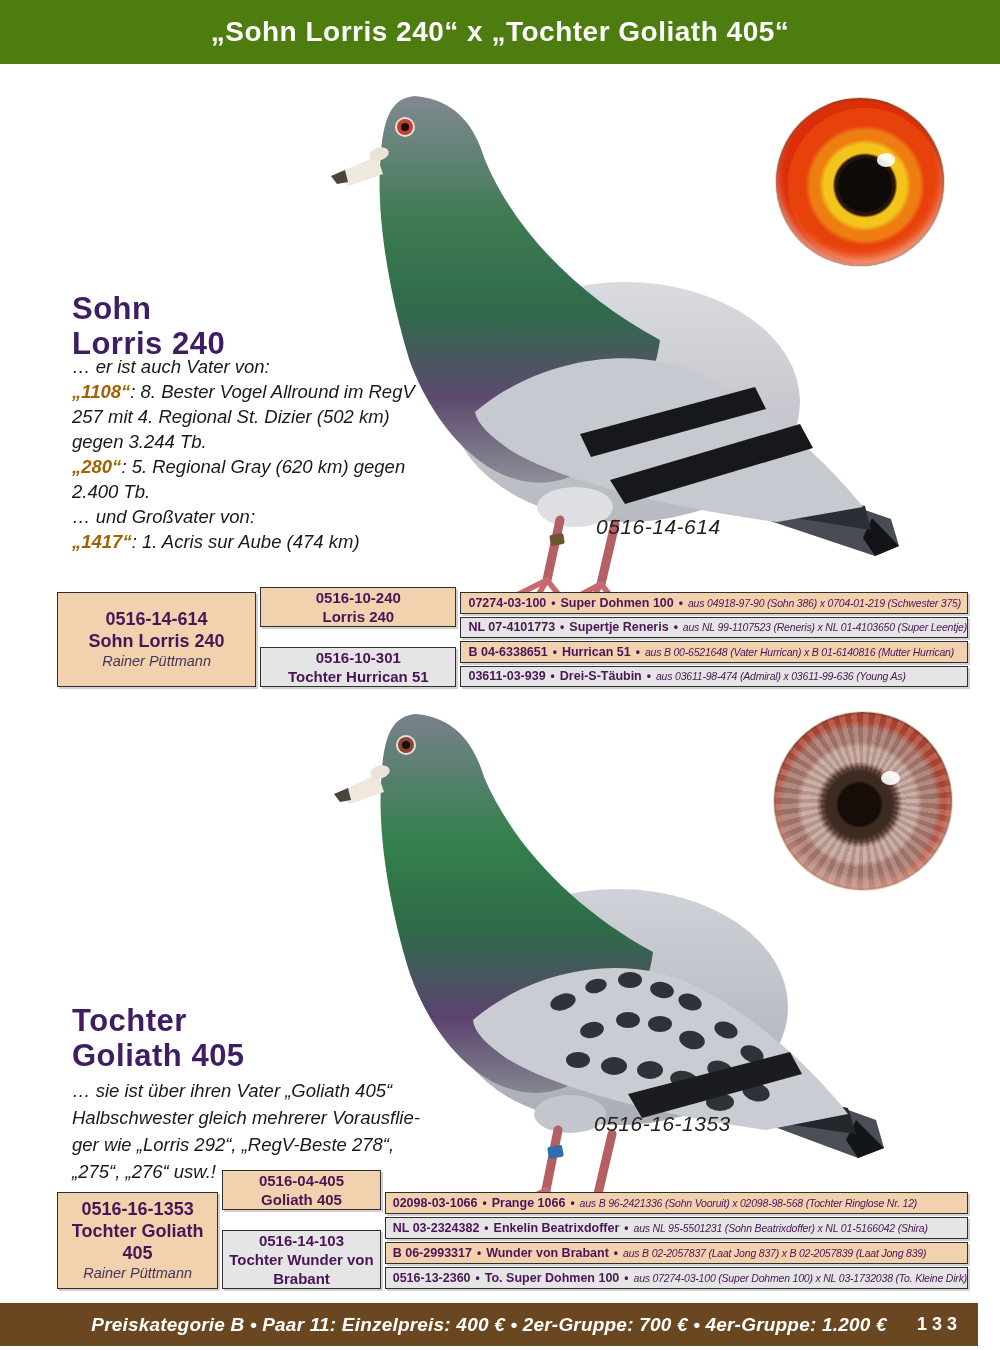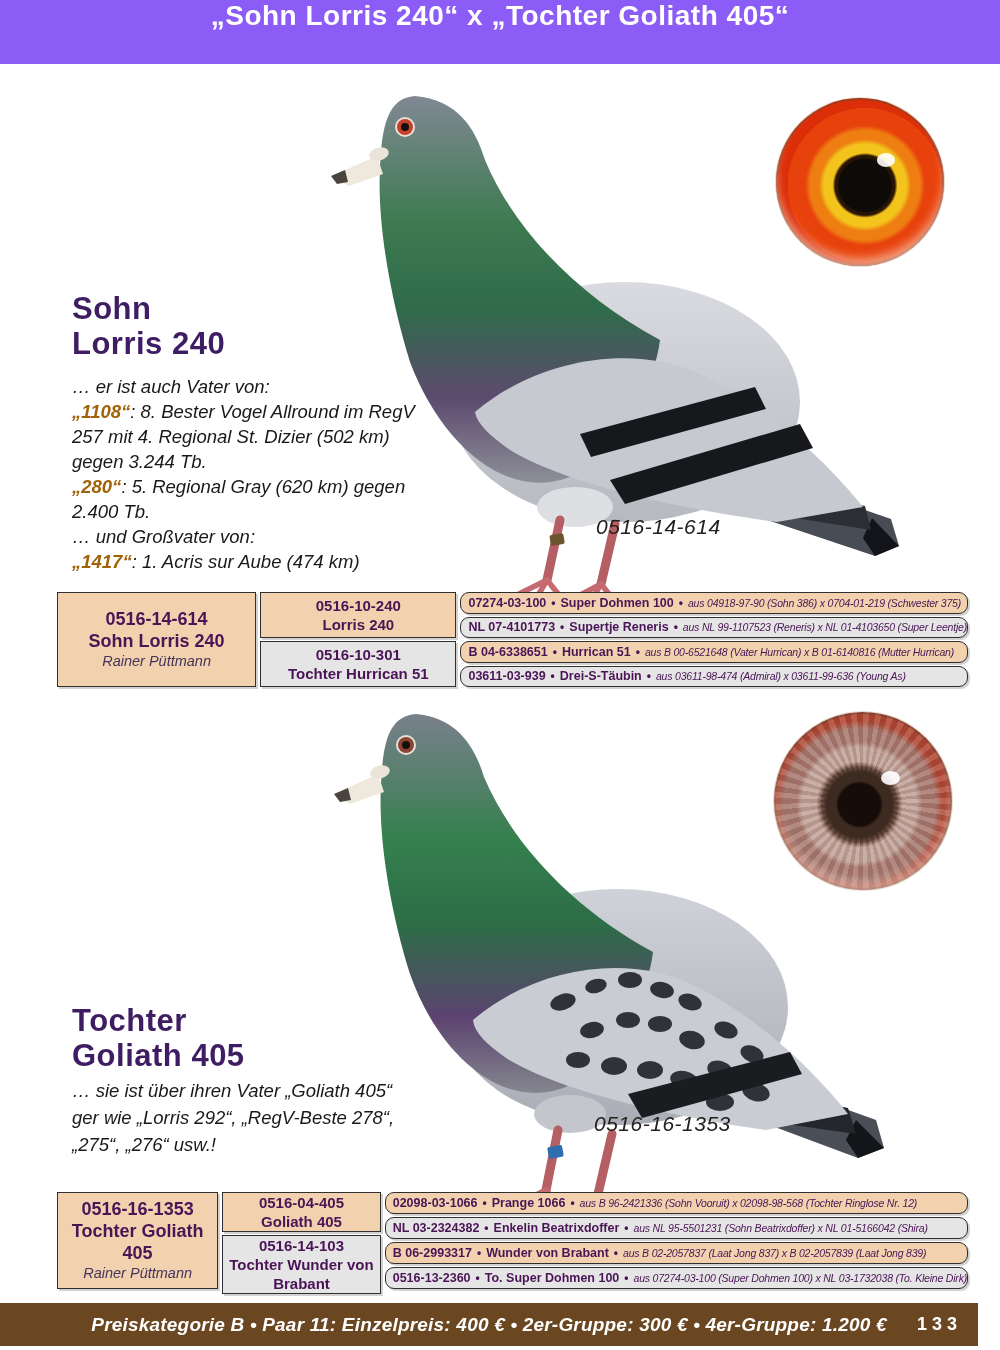--- a/index.html
+++ b/index.html
@@ -1,44 +1,44 @@
 <!DOCTYPE html>
 <html><head>
 <meta charset="utf-8">
 <style>
   html,body{margin:0;padding:0;background:#fff;}
   .page{position:relative;width:1000px;height:1350px;background:#fff;overflow:hidden;
         font-family:"Liberation Sans",sans-serif;color:#1c1c1c;}
   
-  .topbar{position:absolute;left:0;top:0;width:1000px;height:64px;background:#8b5cf6;
-          display:flex;justify-content:center;}
+  .topbar{position:absolute;left:0;top:0;width:1000px;height:64px;background:#4d7c0f;
+          display:flex;align-items:center;justify-content:center;}
   .topbar span{color:#fff;font-weight:bold;font-size:28px;letter-spacing:.5px;}
   .bottombar{position:absolute;left:0;top:1303px;width:978px;height:43px;background:#6a4721;
              display:flex;align-items:center;justify-content:center;}
   .bottombar .price{color:#fff;font-weight:bold;font-style:italic;font-size:19px;letter-spacing:.2px;}
   .bottombar .pageno{position:absolute;right:16px;color:#fff;font-weight:bold;font-size:18px;letter-spacing:5px;}
   
   .ped-heading{position:absolute;font-weight:bold;color:#3f1d63;font-size:31px;line-height:35px;letter-spacing:.5px;}
   .desc{position:absolute;font-style:italic;font-size:18.5px;line-height:25px;color:#191919;}
   .desc-line{white-space:nowrap;}
   .desc-bold{font-weight:bold;color:#a16207;}
   .ring-label{position:absolute;font-style:italic;font-size:21px;color:#23201d;letter-spacing:.5px;}
   
   .pedigree{position:absolute;left:57px;width:911px;display:flex;gap:4px;}
   .box{box-sizing:border-box;border:1px solid #2f2f2f;box-shadow:2px 2px 0 rgba(130,125,120,.35);}
   .tan{background:#f2d2ae;}
   .cream{background:#e5e5e5;}
   .subject{width:206px;display:flex;flex-direction:column;justify-content:center;text-align:center;}
   .s-ring,.s-name{font-weight:bold;font-size:18px;line-height:22px;color:#4a1456;}
   .s-owner{font-style:italic;font-size:14.5px;line-height:19px;color:#44345a;}
-  .parents{width:203px;display:flex;flex-direction:column;gap:3px;}
+  .parents{width:203px;display:flex;flex-direction:column;gap:20px;justify-content:flex-end;}
   .parent-box{flex:1;display:flex;flex-direction:column;justify-content:center;text-align:center;}
   .p-ring,.p-name{font-weight:bold;font-size:15px;line-height:19px;color:#4a1456;}
   .gps{flex:1;display:flex;flex-direction:column;gap:3px;}
-  .gp-row{flex:1;display:flex;align-items:center;padding-left:7px;overflow:hidden;border-radius:9px;}
+  .gp-row{flex:1;display:flex;align-items:center;padding-left:7px;overflow:hidden;}
   .gp-ring,.gp-name{font-weight:bold;font-size:12.5px;color:#4a1456;white-space:nowrap;}
   .dot{color:#4a1456;font-weight:bold;font-size:12px;margin:0 5px;}
   .gp-origin{font-style:italic;font-size:10.5px;color:#4a1456;white-space:nowrap;letter-spacing:-.2px;}
   
   .pigeon-svg{position:absolute;}
   
   .eye{position:absolute;border-radius:50%;}
   .eye::after{content:"";position:absolute;width:11%;height:8%;left:60%;top:33%;
               background:#fff;border-radius:50%;opacity:.9;}
   #eye1{left:776px;top:98px;width:168px;height:168px;
@@ -116,21 +116,21 @@
     <circle cx="80" cy="45" r="8" fill="#c6402c"></circle>
     <circle cx="80" cy="45" r="4" fill="#15100c"></circle>
   </svg>
 
   <div class="eye" id="eye1"></div>
 
   <div class="ped-heading" style="left:72px;top:291px;">
     <div>Sohn</div>
     <div>Lorris 240</div>
   </div>
-  <div class="desc" style="left:72px;top:374px;font-style:italic;">
+  <div class="desc" style="left:72px;top:354px;font-style:italic;">
     <div class="desc-line"><span class="desc-bold"></span><span>… er ist auch Vater von:</span></div>
     <div class="desc-line"><span class="desc-bold">„1108“</span><span>: 8. Bester Vogel Allround im RegV</span></div>
     <div class="desc-line"><span class="desc-bold"></span><span>257 mit 4. Regional St. Dizier (502 km)</span></div>
     <div class="desc-line"><span class="desc-bold"></span><span>gegen 3.244 Tb.</span></div>
     <div class="desc-line"><span class="desc-bold">„280“</span><span>: 5. Regional Gray (620 km) gegen</span></div>
     <div class="desc-line"><span class="desc-bold"></span><span>2.400 Tb.</span></div>
     <div class="desc-line"><span class="desc-bold"></span><span>… und Großvater von:</span></div>
     <div class="desc-line"><span class="desc-bold">„1417“</span><span>: 1. Acris sur Aube (474 km)</span></div>
   </div>
   <div class="ring-label" style="left:596px;top:515px;">0516-14-614</div>
@@ -257,20 +257,21 @@
   </svg>
 
   <div class="eye" id="eye2"></div>
 
   <div class="ped-heading" style="left:72px;top:1003px;">
     <div>Tochter</div>
     <div>Goliath 405</div>
   </div>
   <div class="desc" style="left:72px;top:1077px;line-height:27px;">
     <div class="desc-line"><span class="desc-bold"></span><span>… sie ist über ihren Vater „Goliath 405“</span></div>
+    <div class="desc-line"><span class="desc-bold"></span><span>Halbschwester gleich mehrerer Vorausflie-</span></div>
     <div class="desc-line"><span class="desc-bold"></span><span>ger wie „Lorris 292“, „RegV-Beste 278“,</span></div>
     <div class="desc-line"><span class="desc-bold"></span><span>„275“, „276“ usw.!</span></div>
   </div>
   <div class="ring-label" style="left:594px;top:1112px;">0516-16-1353</div>
 
   <div class="pedigree" style="top:1192px;height:97px;">
     <div class="box tan subject">
       <div class="s-ring">0516-16-1353</div>
       <div class="s-name">Tochter Goliath 405</div>
       <div class="s-owner">Rainer Püttmann</div>
@@ -311,17 +312,17 @@
         <span class="gp-ring">0516-13-2360</span>
           <span class="dot">•</span>
           <span class="gp-name">To. Super Dohmen 100</span>
           <span class="dot">•</span>
           <span class="gp-origin">aus 07274-03-100 (Super Dohmen 100) x NL 03-1732038 (To. Kleine Dirk)</span>
       </div>
     </div>
   </div>
 
   <div class="bottombar">
-    <span class="price">Preiskategorie B • Paar 11: Einzelpreis: 400 € • 2er-Gruppe: 300 € • 4er-Gruppe: 1.200 €</span>
+    <span class="price">Preiskategorie B • Paar 11: Einzelpreis: 400 € • 2er-Gruppe: 700 € • 4er-Gruppe: 1.200 €</span>
     <span class="pageno">133</span>
   </div>
 
 </div>
 
 </body></html>

